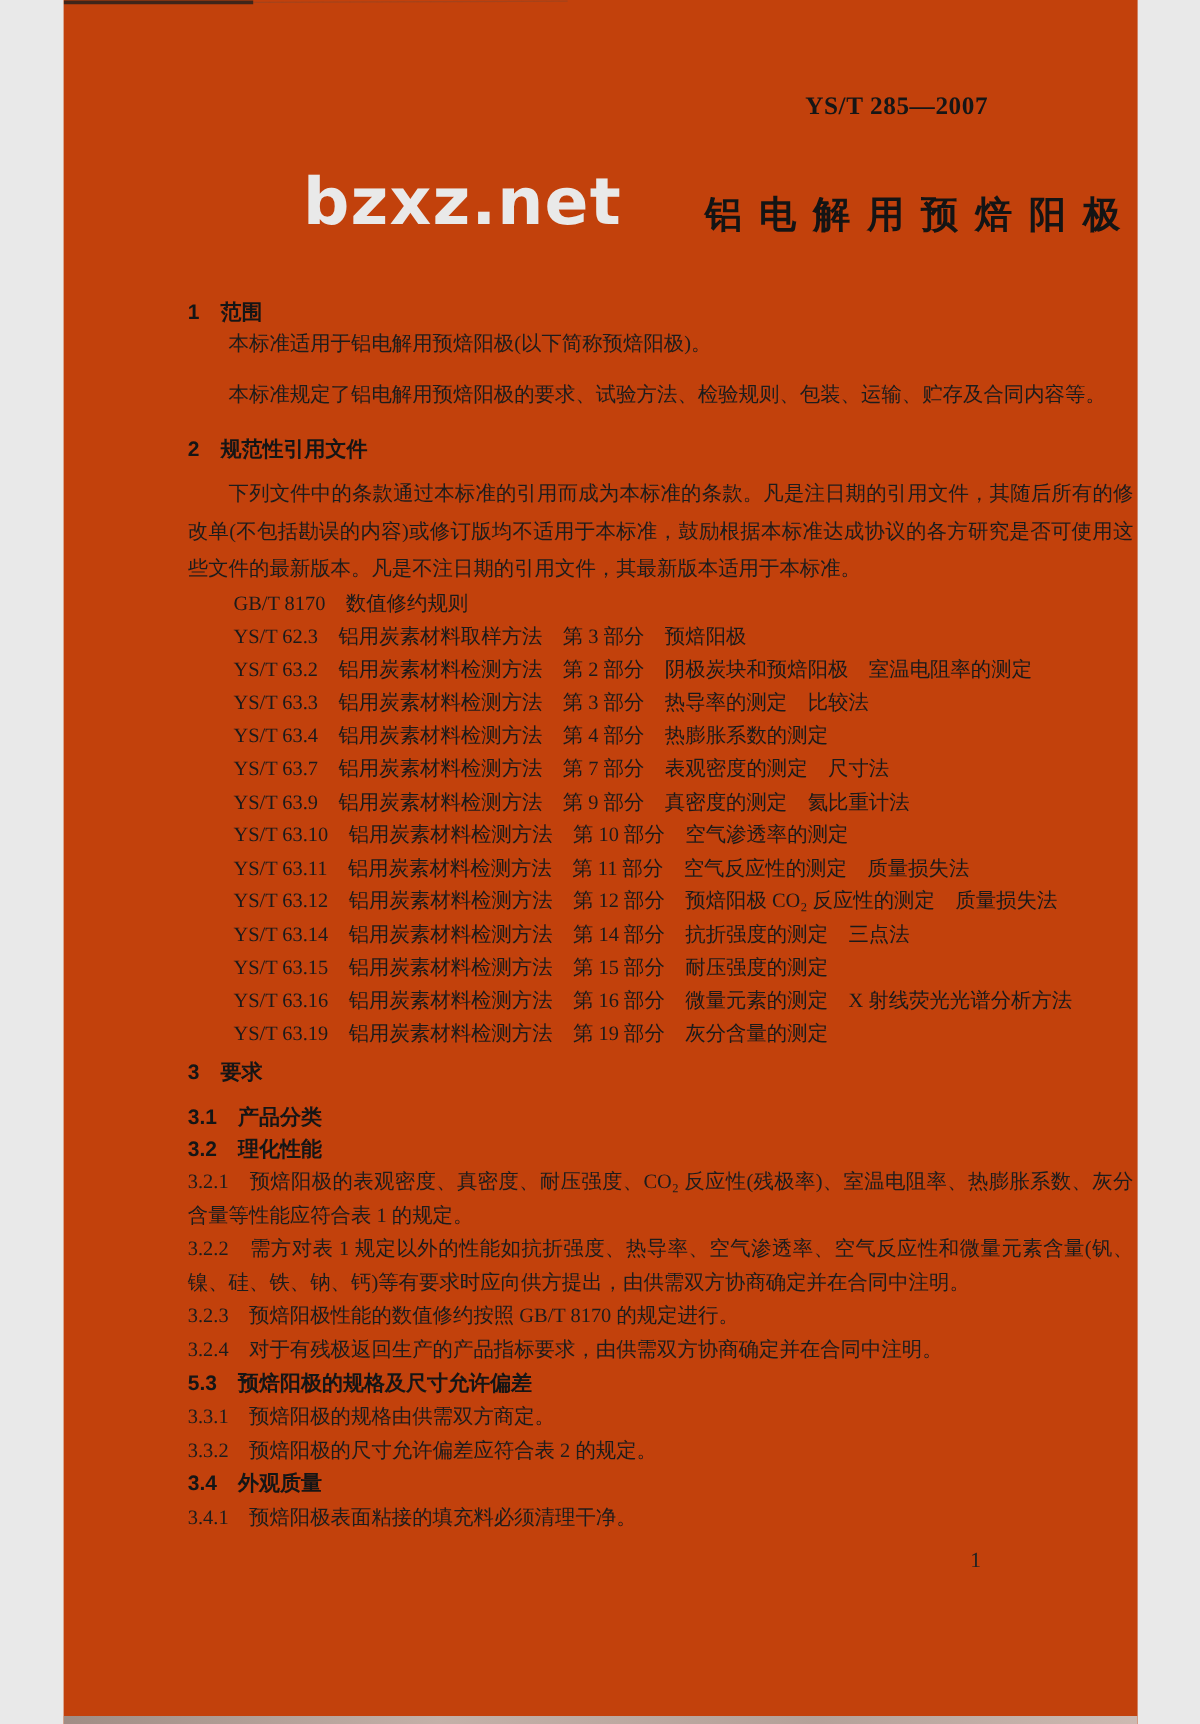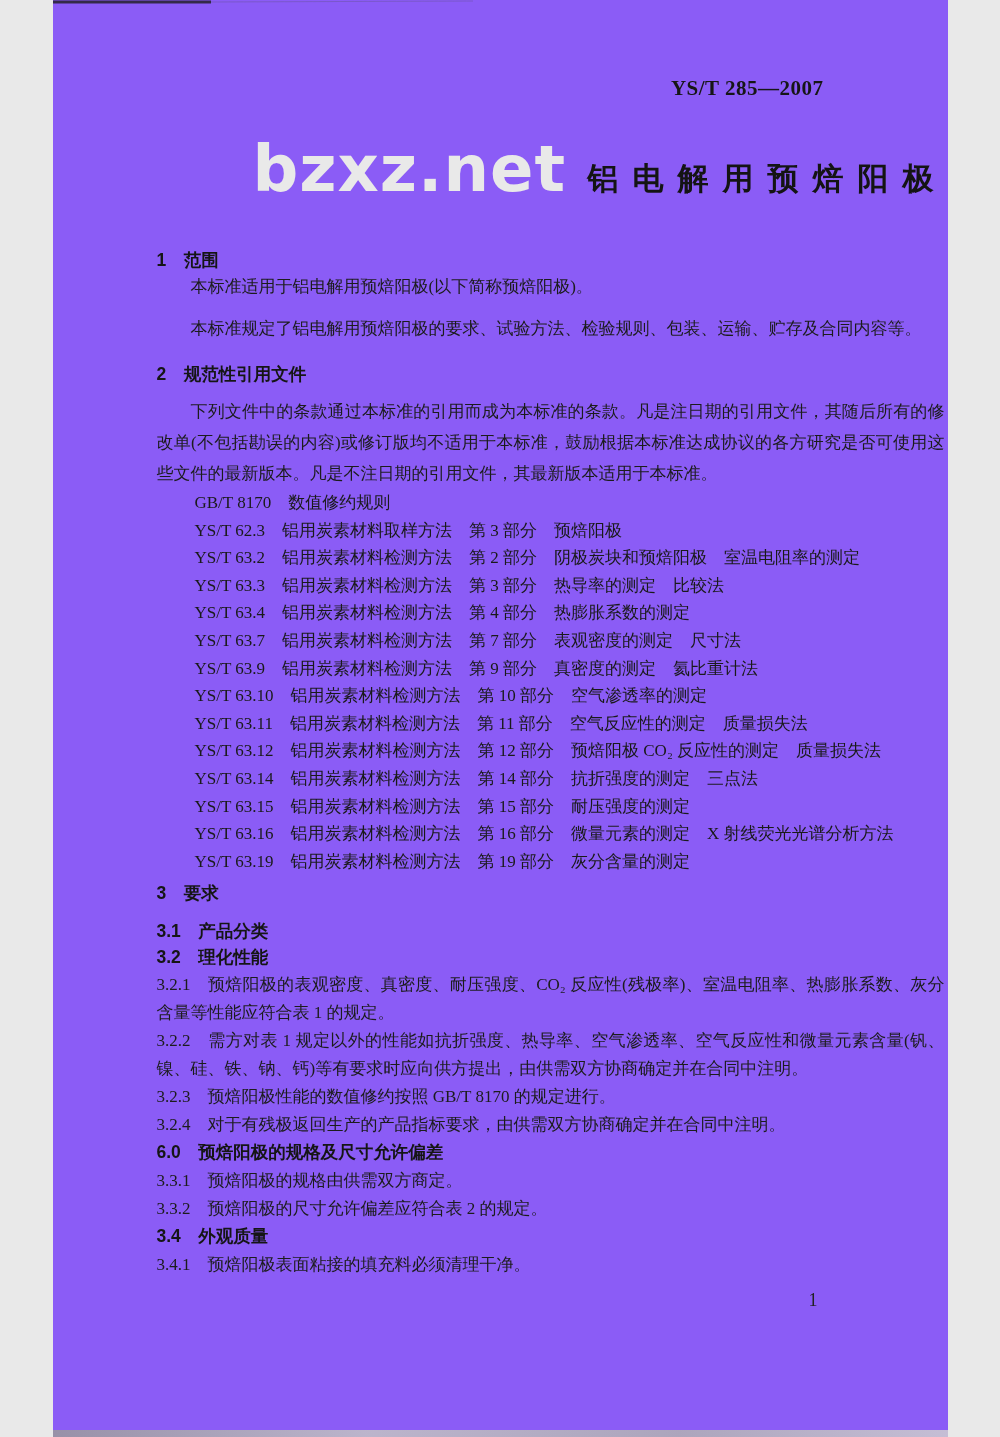--- a/index.html
+++ b/index.html
@@ -1,30 +1,30 @@
 <!DOCTYPE html>
 <html><head>
 <meta charset="utf-8">
 <style>
   html,body{margin:0;padding:0;background:#e9e9e9;}
   .page{
     position:relative;width:895px;height:1437px;margin:0 auto;
-    background:#8b5cf6;overflow:hidden;
+    background:#c2410c;overflow:hidden;
     font-family:"Liberation Serif","DejaVu Serif",serif;color:#1c1c1c;
   }
   .std-no{
     position:absolute;top:76px;right:124px;
     font-family:"Liberation Serif","DejaVu Serif",serif;
     font-weight:bold;font-size:21px;letter-spacing:.5px;color:#161616;
   }
   .title-area{position:absolute;top:128px;left:0;right:0;height:115px;}
   .watermark{
     position:absolute;left:200px;top:0px;
     font-family:"DejaVu Sans","Liberation Sans",sans-serif;
-    font-weight:bold;font-size:64px;line-height:82px;letter-spacing:1px;
+    font-weight:bold;font-size:54px;line-height:82px;letter-spacing:1px;
     color:#e9e9e9;user-select:none;z-index:0;
   }
   .doc-title{
     position:absolute;left:0;right:0;top:30px;text-align:right;
     font-family:"Liberation Sans","DejaVu Sans",sans-serif;
     font-weight:bold;font-size:31px;color:#141414;
     letter-spacing:14px;text-indent:14px;z-index:1;
   }
   .content{position:absolute;left:104px;top:248px;width:788px;z-index:1;}
   .sec-h{
@@ -103,21 +103,21 @@
     <h2 class="sec-h mt6">3　要求</h2>
 
     <h3 class="sec-h mt14">3.1　产品分类</h3>
 
     <h3 class="sec-h mt2">3.2　理化性能</h3>
     <p class="clause mt2">3.2.1　预焙阳极的表观密度、真密度、耐压强度、CO₂ 反应性(残极率)、室温电阻率、热膨胀系数、灰分含量等性能应符合表 1 的规定。</p>
     <p class="clause mt1">3.2.2　需方对表 1 规定以外的性能如抗折强度、热导率、空气渗透率、空气反应性和微量元素含量(钒、镍、硅、铁、钠、钙)等有要求时应向供方提出，由供需双方协商确定并在合同中注明。</p>
     <p class="clause mt1">3.2.3　预焙阳极性能的数值修约按照 GB/T 8170 的规定进行。</p>
     <p class="clause">3.2.4　对于有残极返回生产的产品指标要求，由供需双方协商确定并在合同中注明。</p>
 
-    <h3 class="sec-h mt2">6.0　预焙阳极的规格及尺寸允许偏差</h3>
+    <h3 class="sec-h mt2">5.3　预焙阳极的规格及尺寸允许偏差</h3>
     <p class="clause mt3">3.3.1　预焙阳极的规格由供需双方商定。</p>
     <p class="clause">3.3.2　预焙阳极的尺寸允许偏差应符合表 2 的规定。</p>
 
     <h3 class="sec-h mt2">3.4　外观质量</h3>
     <p class="clause mt3">3.4.1　预焙阳极表面粘接的填充料必须清理干净。</p>
 
   </div>
 
   <div class="page-num">1</div>
 

